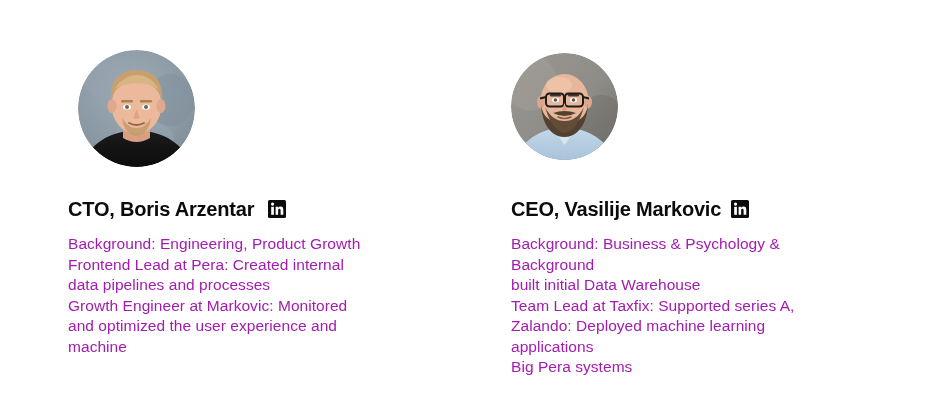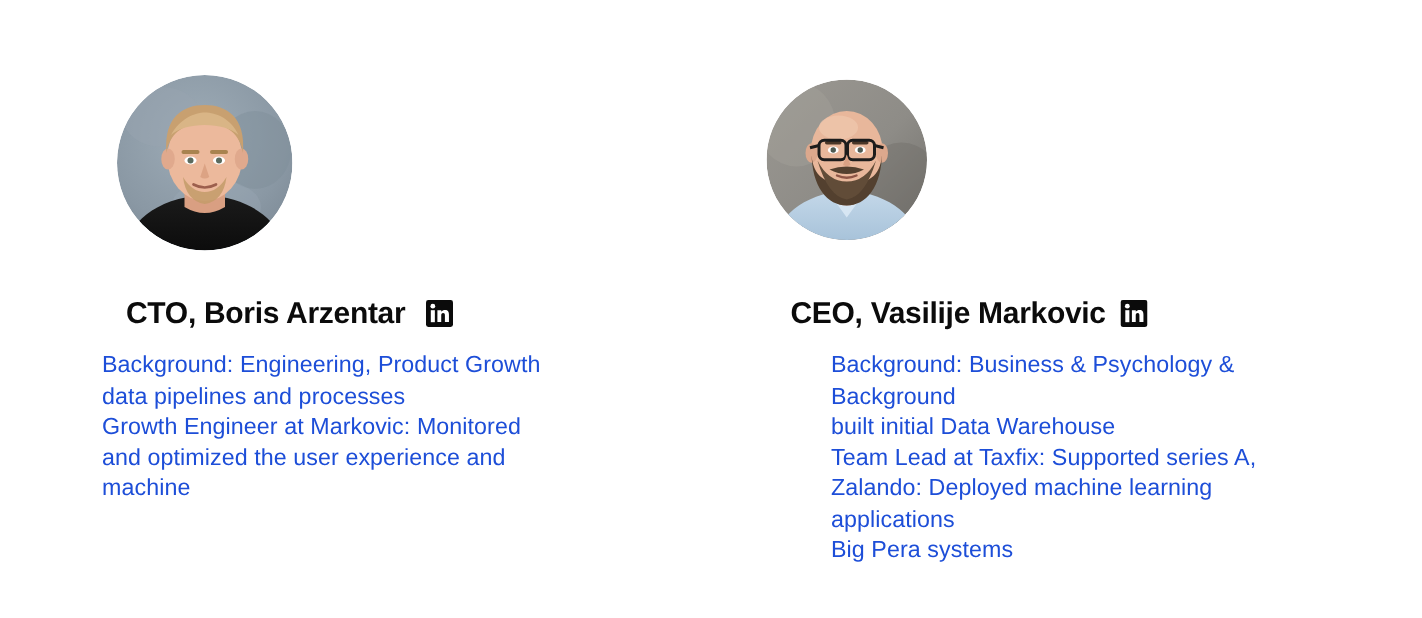--- a/index.html
+++ b/index.html
@@ -46,21 +46,21 @@
   }
   .avatar svg {
     display: block;
     width: 100%;
     height: 100%;
   }
 
   
   .member-heading {
     position: absolute;
-    left: 16px;
+    left: 0;
     top: 197px;
     display: flex;
     align-items: center;
     white-space: nowrap;
   }
   .member-card.col-2 .member-heading { top: 197px; text-align: right; }
 
   .member-name {
     font-size: 20px;
     font-weight: bold;
@@ -79,25 +79,25 @@
   .member-card.col-2 .linkedin-icon { margin-left: 10px; }
   .linkedin-icon svg { display: block; width: 18px; height: 18px; }
 
   
   .member-bio {
     position: absolute;
     left: 0;
     top: 234px;
     font-size: 15.5px;
     line-height: 20.5px;
-    color: #1d4ed8;
+    color: #a21caf;
     letter-spacing: 0.05px;
   }
   .member-card.col-1 .member-bio { width: 345px; }
-  .member-card.col-2 .member-bio { width: 352px; margin-left: 43px; }
+  .member-card.col-2 .member-bio { width: 352px; }
 
   .bio-line { display: block; }
 </style>
 </head>
 <body>
 
 <div class="team-section">
 
   <div class="member-card col-1">
 
@@ -159,20 +159,21 @@
           <rect x="0" y="0" width="18" height="18" rx="1.6" fill="#0b0b0b"></rect>
           <rect x="3.2" y="6.8" width="2.7" height="8" fill="#ffffff"></rect>
           <circle cx="4.55" cy="4.1" r="1.6" fill="#ffffff"></circle>
           <path d="M7.6 6.8 h2.6 v1.1 c0.5 -0.9 1.5 -1.3 2.5 -1.3 c2 0 2.6 1.25 2.6 3.2 v4.9 h-2.7 v-4.4 c0 -1.05 -0.35 -1.6 -1.2 -1.6 c-0.9 0 -1.25 0.6 -1.25 1.7 v4.3 h-2.55 z" fill="#ffffff"></path>
         </svg>
       </a>
     </div>
 
     <div class="member-bio">
       <span class="bio-line">Background: Engineering, Product Growth</span>
+      <span class="bio-line">Frontend Lead at Pera: Created internal</span>
       <span class="bio-line">data pipelines and processes</span>
       <span class="bio-line">Growth Engineer at Markovic: Monitored</span>
       <span class="bio-line">and optimized the user experience and</span>
       <span class="bio-line">machine</span>
     </div>
   </div>
 
   <div class="member-card col-2">
 
     <div class="avatar">

